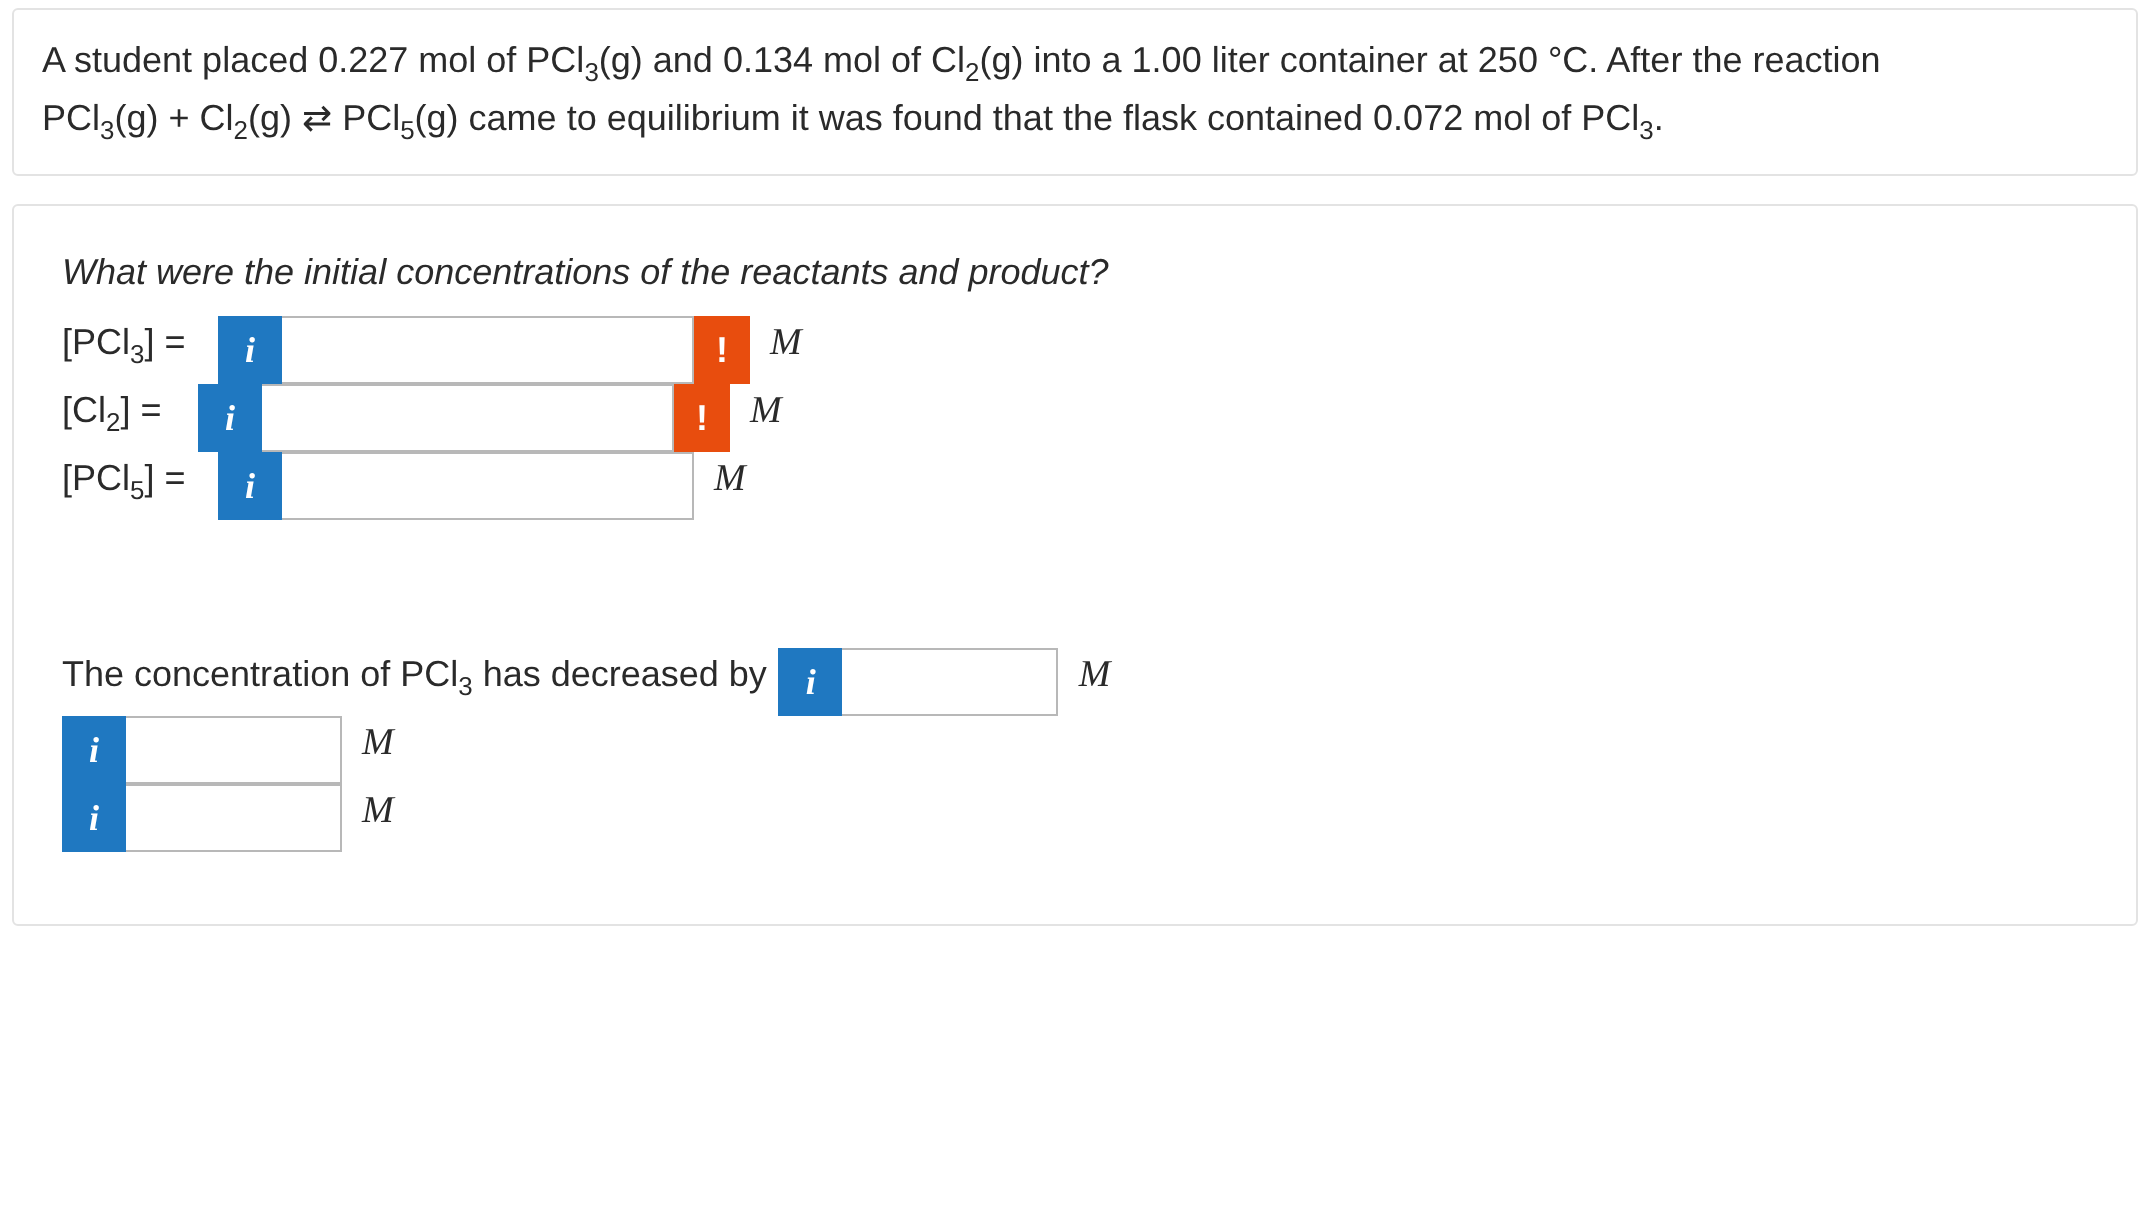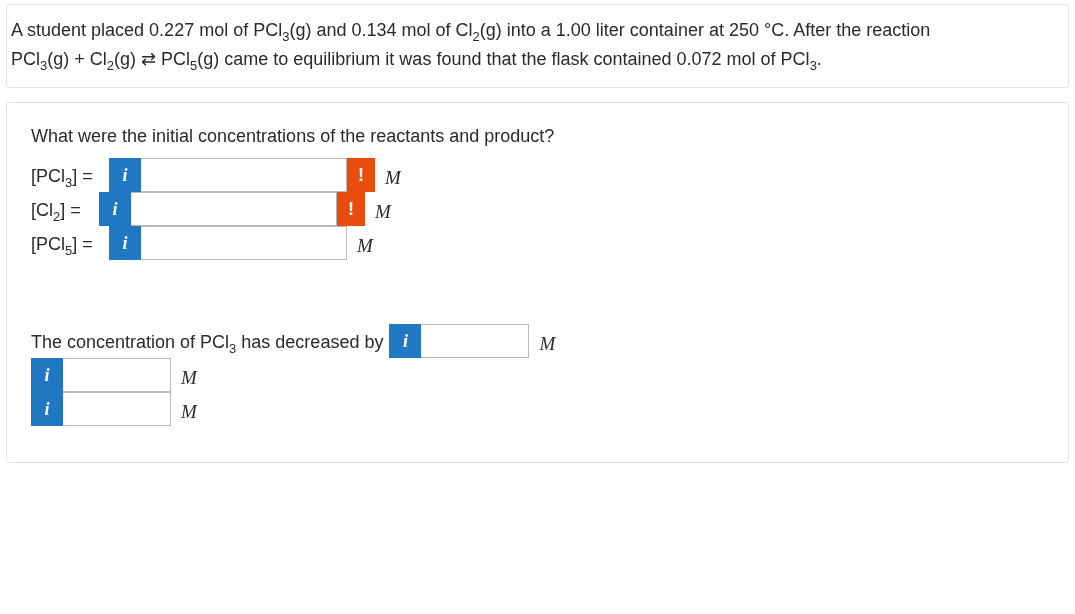--- a/index.html
+++ b/index.html
@@ -9,28 +9,28 @@
       width: 1075px;
       height: 614px;
       color: #2a2a2a;
       font-size: 18px;
       line-height: 1.5;
     }
     .panel {
       border: 1px solid #e3e3e3;
       border-radius: 3px;
       margin: 0 6px 14px 6px;
-      padding: 12px 4px;
+      padding: 12px 14px;
     }
     .panel.top { margin-top: 4px; }
     .panel.q { padding: 20px 24px 36px 24px; }
     sub { font-size: 0.72em; vertical-align: sub; }
     .row {
       display: flex;
-      align-items: flex-end;
+      align-items: flex-start;
       margin: 0 0;
     }
     .lbl {
       min-width: 78px;
       white-space: nowrap;
     }
     .lbl-wide { white-space: nowrap; margin-right: 6px; }
     .info-btn {
       width: 32px;
       height: 34px;
@@ -70,21 +70,21 @@
       flex-shrink: 0;
     }
     .unit {
       margin-left: 10px;
       font-style: italic;
       font-family: 'Times New Roman', serif;
       font-size: 19px;
     }
     .section-gap { height: 64px; }
     .arrows { font-family: Arial, sans-serif; }
-    .question-text { margin-bottom: 8px; }
+    .question-text { margin-bottom: 8px; font-style: italic; }
   </style>
 </head>
 <body>
 
 <div class="panel top">
   <div>
     <span>A student placed </span><span>0.227</span><span> mol of PCl</span><sub>3</sub><span>(g) and </span><span>0.134</span><span> mol of Cl</span><sub>2</sub><span>(g) into a </span><span>1.00</span><span> liter container at </span><span>250</span><span> °C. After the reaction</span>
   </div>
   <div>
     <span>PCl</span><sub>3</sub><span>(g) + Cl</span><sub>2</sub><span>(g) </span><span class="arrows">⇄</span><span> PCl</span><sub>5</sub><span>(g) came to equilibrium it was found that the flask contained </span><span>0.072</span><span> mol of PCl</span><sub>3</sub><span>.</span>

